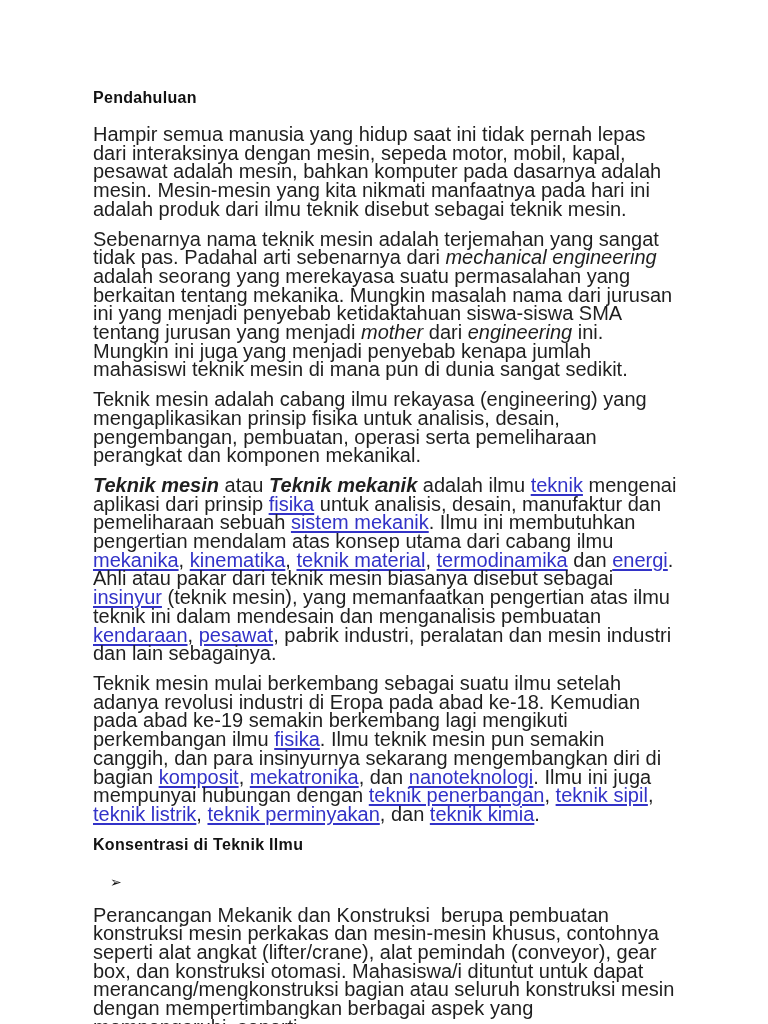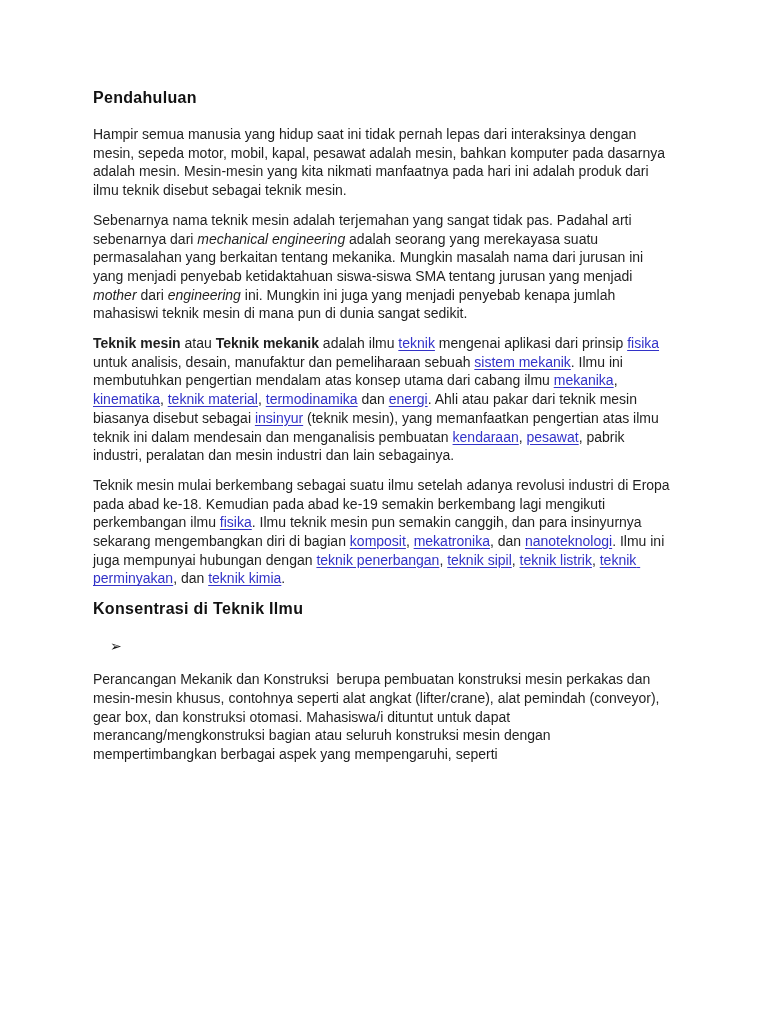--- a/index.html
+++ b/index.html
@@ -26,38 +26,39 @@
   .sub-heading{
     font-size:15.5px;line-height:20px;font-weight:bold;color:var(--heading);
     letter-spacing:0.3px;margin:5px 0 14px;padding-left:17px;
     display:flex;align-items:baseline;
   }
   .sub-heading .bullet{
     font-size:14px;margin-right:13px;font-weight:normal;
     font-family:"DejaVu Sans",sans-serif;
   }
   .para{
-    font-size:14px;line-height:18.7px;margin:0 0 11px;
+    font-size:20px;line-height:18.7px;margin:0 0 11px;
     white-space:pre-wrap;
   }
-  .bold{font-weight:bold;}
+  .bold{font-weight:bold;font-style:italic;}
   .italic{font-style:italic;}
   a.link{
     color:var(--link);text-decoration:underline;cursor:pointer;
     text-underline-offset:2px;
   }
 </style>
 </head>
 <body>
 
 <div class="page">
   <div class="content">
       <div class="heading">Pendahuluan</div>
       <p class="para"><span class="">Hampir semua manusia yang hidup saat ini tidak pernah lepas dari interaksinya dengan mesin, sepeda motor, mobil, kapal, pesawat adalah mesin, bahkan komputer pada dasarnya adalah mesin. Mesin-mesin yang kita nikmati manfaatnya pada hari ini adalah produk dari ilmu teknik disebut sebagai teknik mesin.</span></p>
       <p class="para"><span class="">Sebenarnya nama teknik mesin adalah terjemahan yang sangat tidak pas. Padahal arti sebenarnya dari </span><span class="italic">mechanical engineering</span><span class=""> adalah seorang yang merekayasa suatu permasalahan yang berkaitan tentang mekanika. Mungkin masalah nama dari jurusan ini yang menjadi penyebab ketidaktahuan siswa-siswa SMA tentang jurusan yang menjadi </span><span class="italic">mother</span><span class=""> dari </span><span class="italic">engineering</span><span class=""> ini. Mungkin ini juga yang menjadi penyebab kenapa jumlah mahasiswi teknik mesin di mana pun di dunia sangat sedikit.</span></p>
+      <p class="para"><span class="">Teknik mesin adalah cabang ilmu rekayasa (engineering) yang mengaplikasikan prinsip fisika untuk analisis, desain, pengembangan, pembuatan, operasi serta pemeliharaan perangkat dan komponen mekanikal.</span></p>
       <p class="para"><span class="bold">Teknik mesin</span><span class=""> atau </span><span class="bold">Teknik mekanik</span><span class=""> adalah ilmu </span><a href="#" class="link">teknik</a><span class=""> mengenai aplikasi dari prinsip </span><a href="#" class="link">fisika</a><span class=""> untuk analisis, desain, manufaktur dan pemeliharaan sebuah </span><a href="#" class="link">sistem mekanik</a><span class="">. Ilmu ini membutuhkan pengertian mendalam atas konsep utama dari cabang ilmu </span><a href="#" class="link">mekanika</a><span class="">, </span><a href="#" class="link">kinematika</a><span class="">, </span><a href="#" class="link">teknik material</a><span class="">, </span><a href="#" class="link">termodinamika</a><span class=""> dan </span><a href="#" class="link">energi</a><span class="">. Ahli atau pakar dari teknik mesin biasanya disebut sebagai </span><a href="#" class="link">insinyur</a><span class=""> (teknik mesin), yang memanfaatkan pengertian atas ilmu teknik ini dalam mendesain dan menganalisis pembuatan </span><a href="#" class="link">kendaraan</a><span class="">, </span><a href="#" class="link">pesawat</a><span class="">, pabrik industri, peralatan dan mesin industri dan lain sebagainya.</span></p>
       <p class="para"><span class="">Teknik mesin mulai berkembang sebagai suatu ilmu setelah adanya revolusi industri di Eropa pada abad ke-18. Kemudian pada abad ke-19 semakin berkembang lagi mengikuti perkembangan ilmu </span><a href="#" class="link">fisika</a><span class="">. Ilmu teknik mesin pun semakin canggih, dan para insinyurnya sekarang mengembangkan diri di bagian </span><a href="#" class="link">komposit</a><span class="">, </span><a href="#" class="link">mekatronika</a><span class="">, dan </span><a href="#" class="link">nanoteknologi</a><span class="">. Ilmu ini juga mempunyai hubungan dengan </span><a href="#" class="link">teknik penerbangan</a><span class="">, </span><a href="#" class="link">teknik sipil</a><span class="">, </span><a href="#" class="link">teknik listrik</a><span class="">, </span><a href="#" class="link">teknik perminyakan</a><span class="">, dan </span><a href="#" class="link">teknik kimia</a><span class="">.</span></p>
       <div class="heading">Konsentrasi di Teknik Ilmu</div>
       <div class="sub-heading">
         <span class="bullet">➢</span>
       </div>
       <p class="para"><span class="">Perancangan Mekanik dan Konstruksi  berupa pembuatan konstruksi mesin perkakas dan mesin-mesin khusus, contohnya seperti alat angkat (lifter/crane), alat pemindah (conveyor), gear box, dan konstruksi otomasi. Mahasiswa/i dituntut untuk dapat merancang/mengkonstruksi bagian atau seluruh konstruksi mesin dengan mempertimbangkan berbagai aspek yang mempengaruhi, seperti</span></p>
     </div>
 </div>
 

